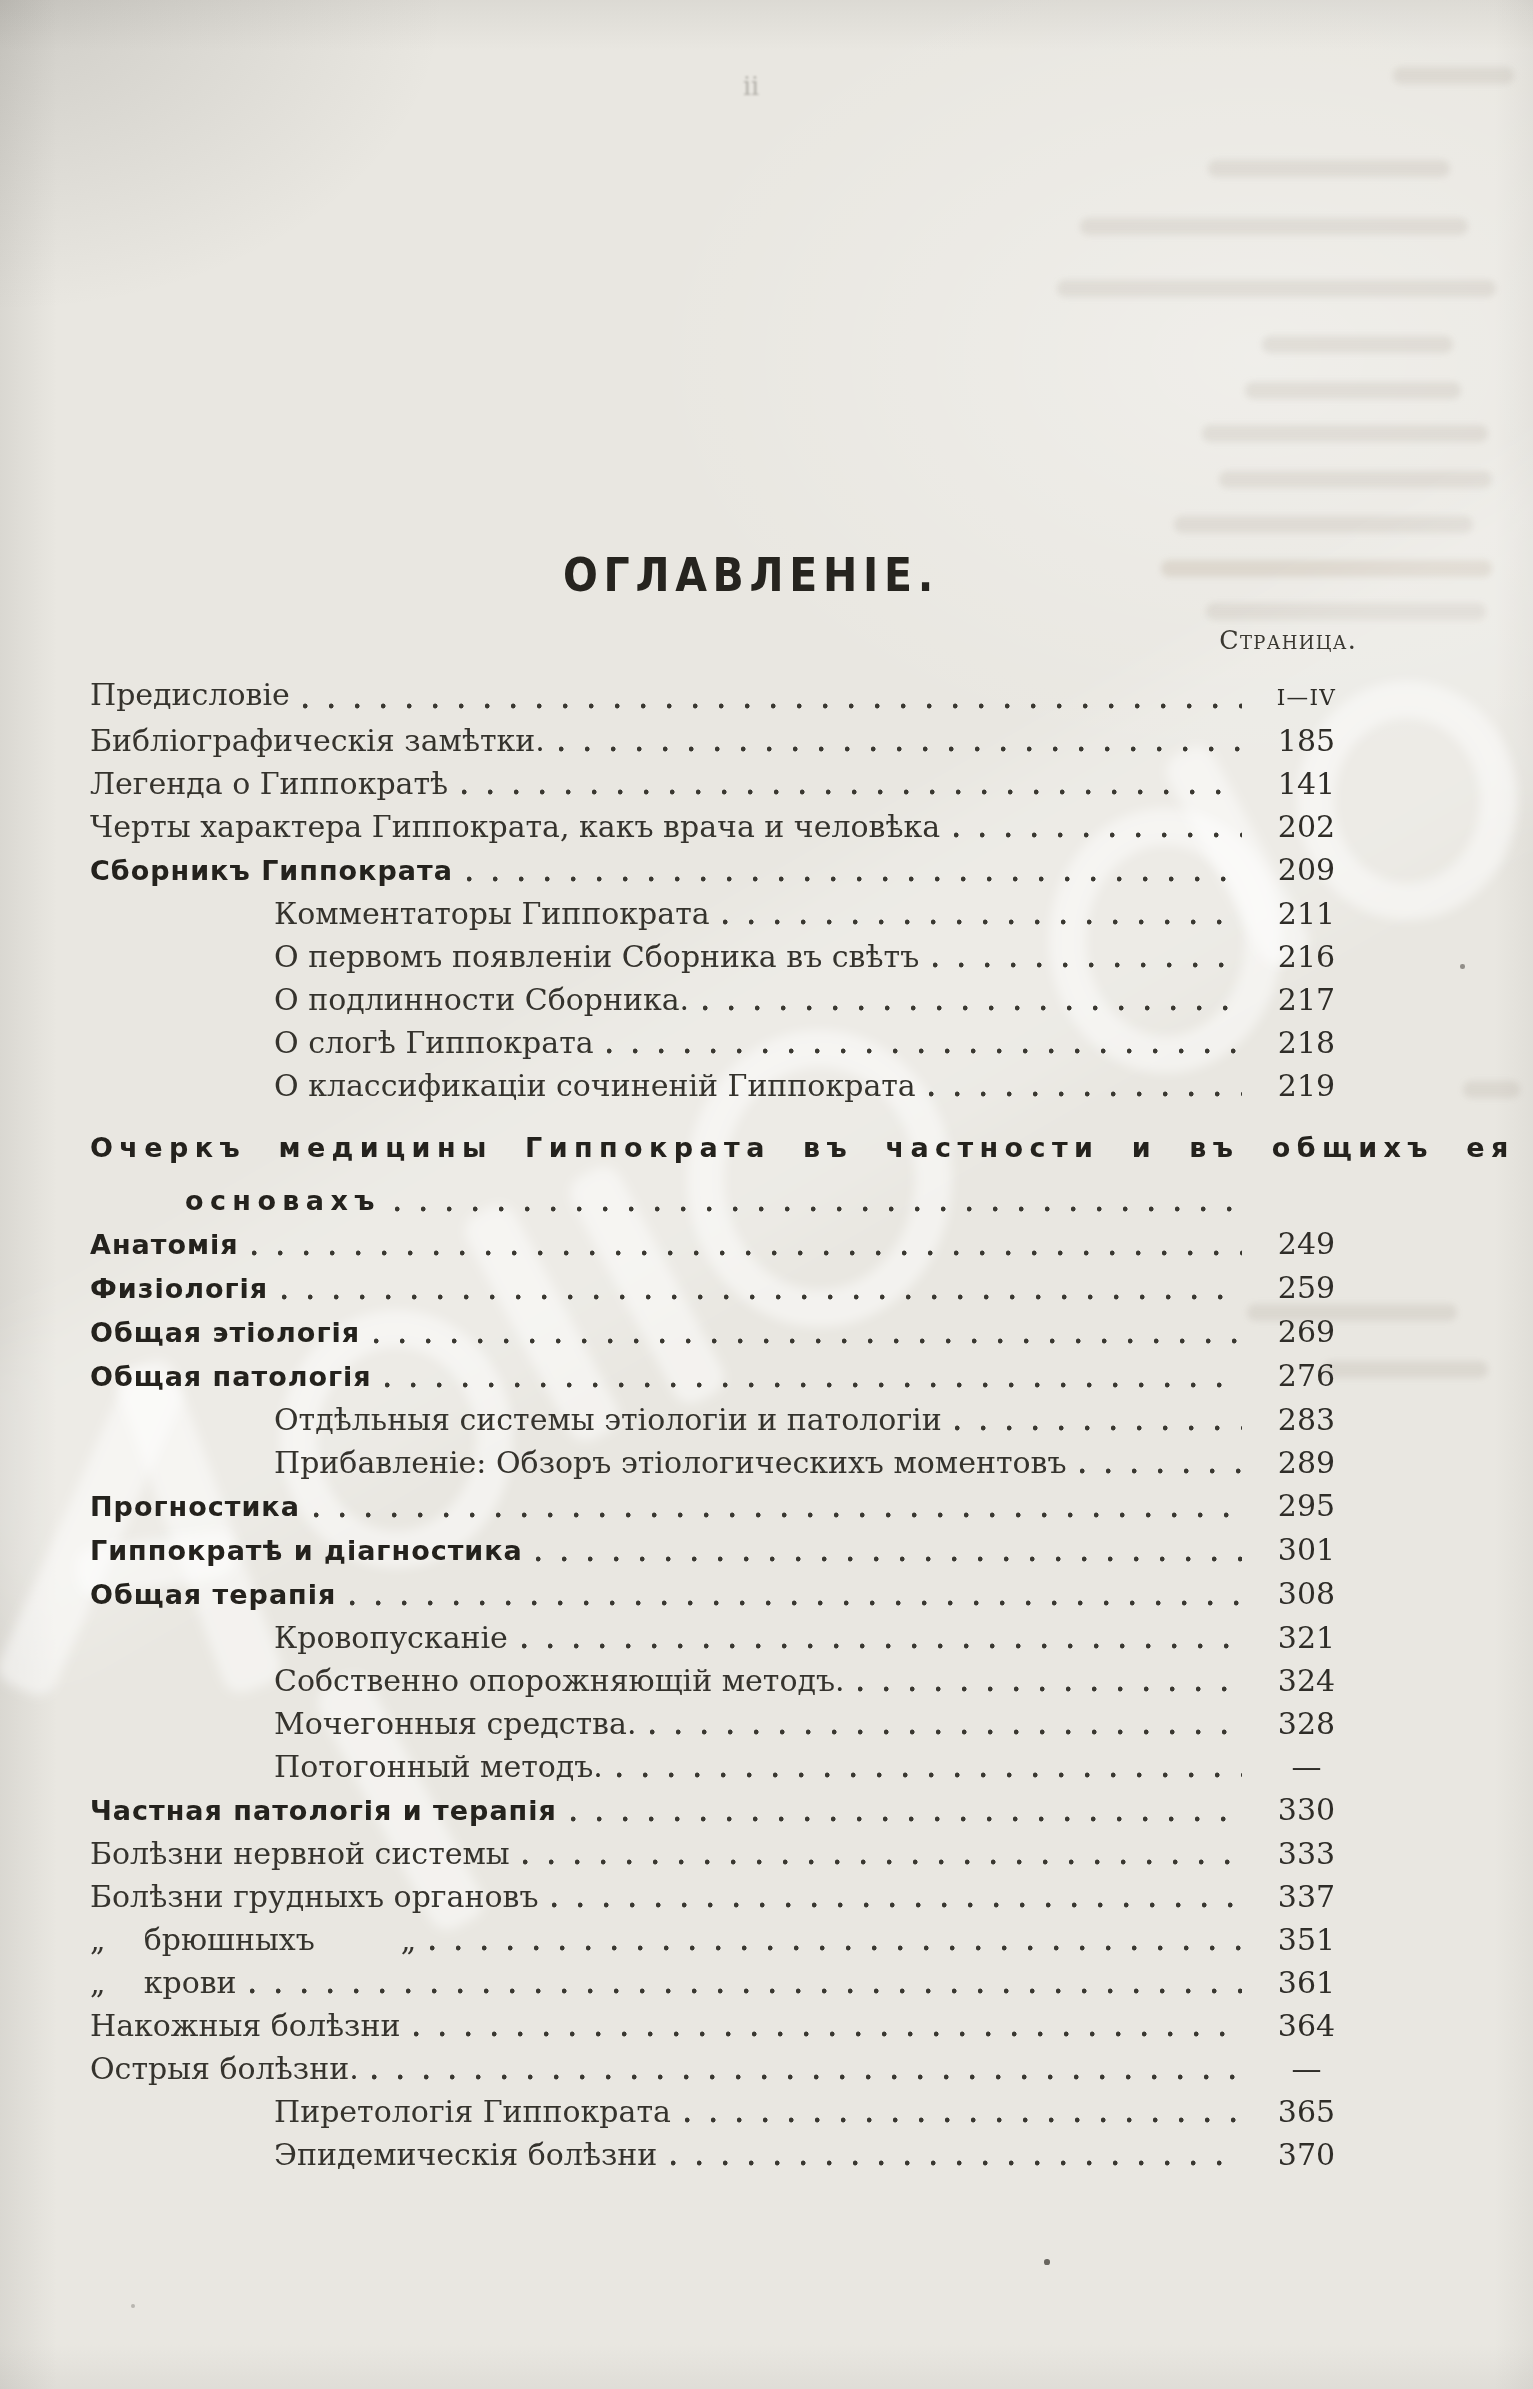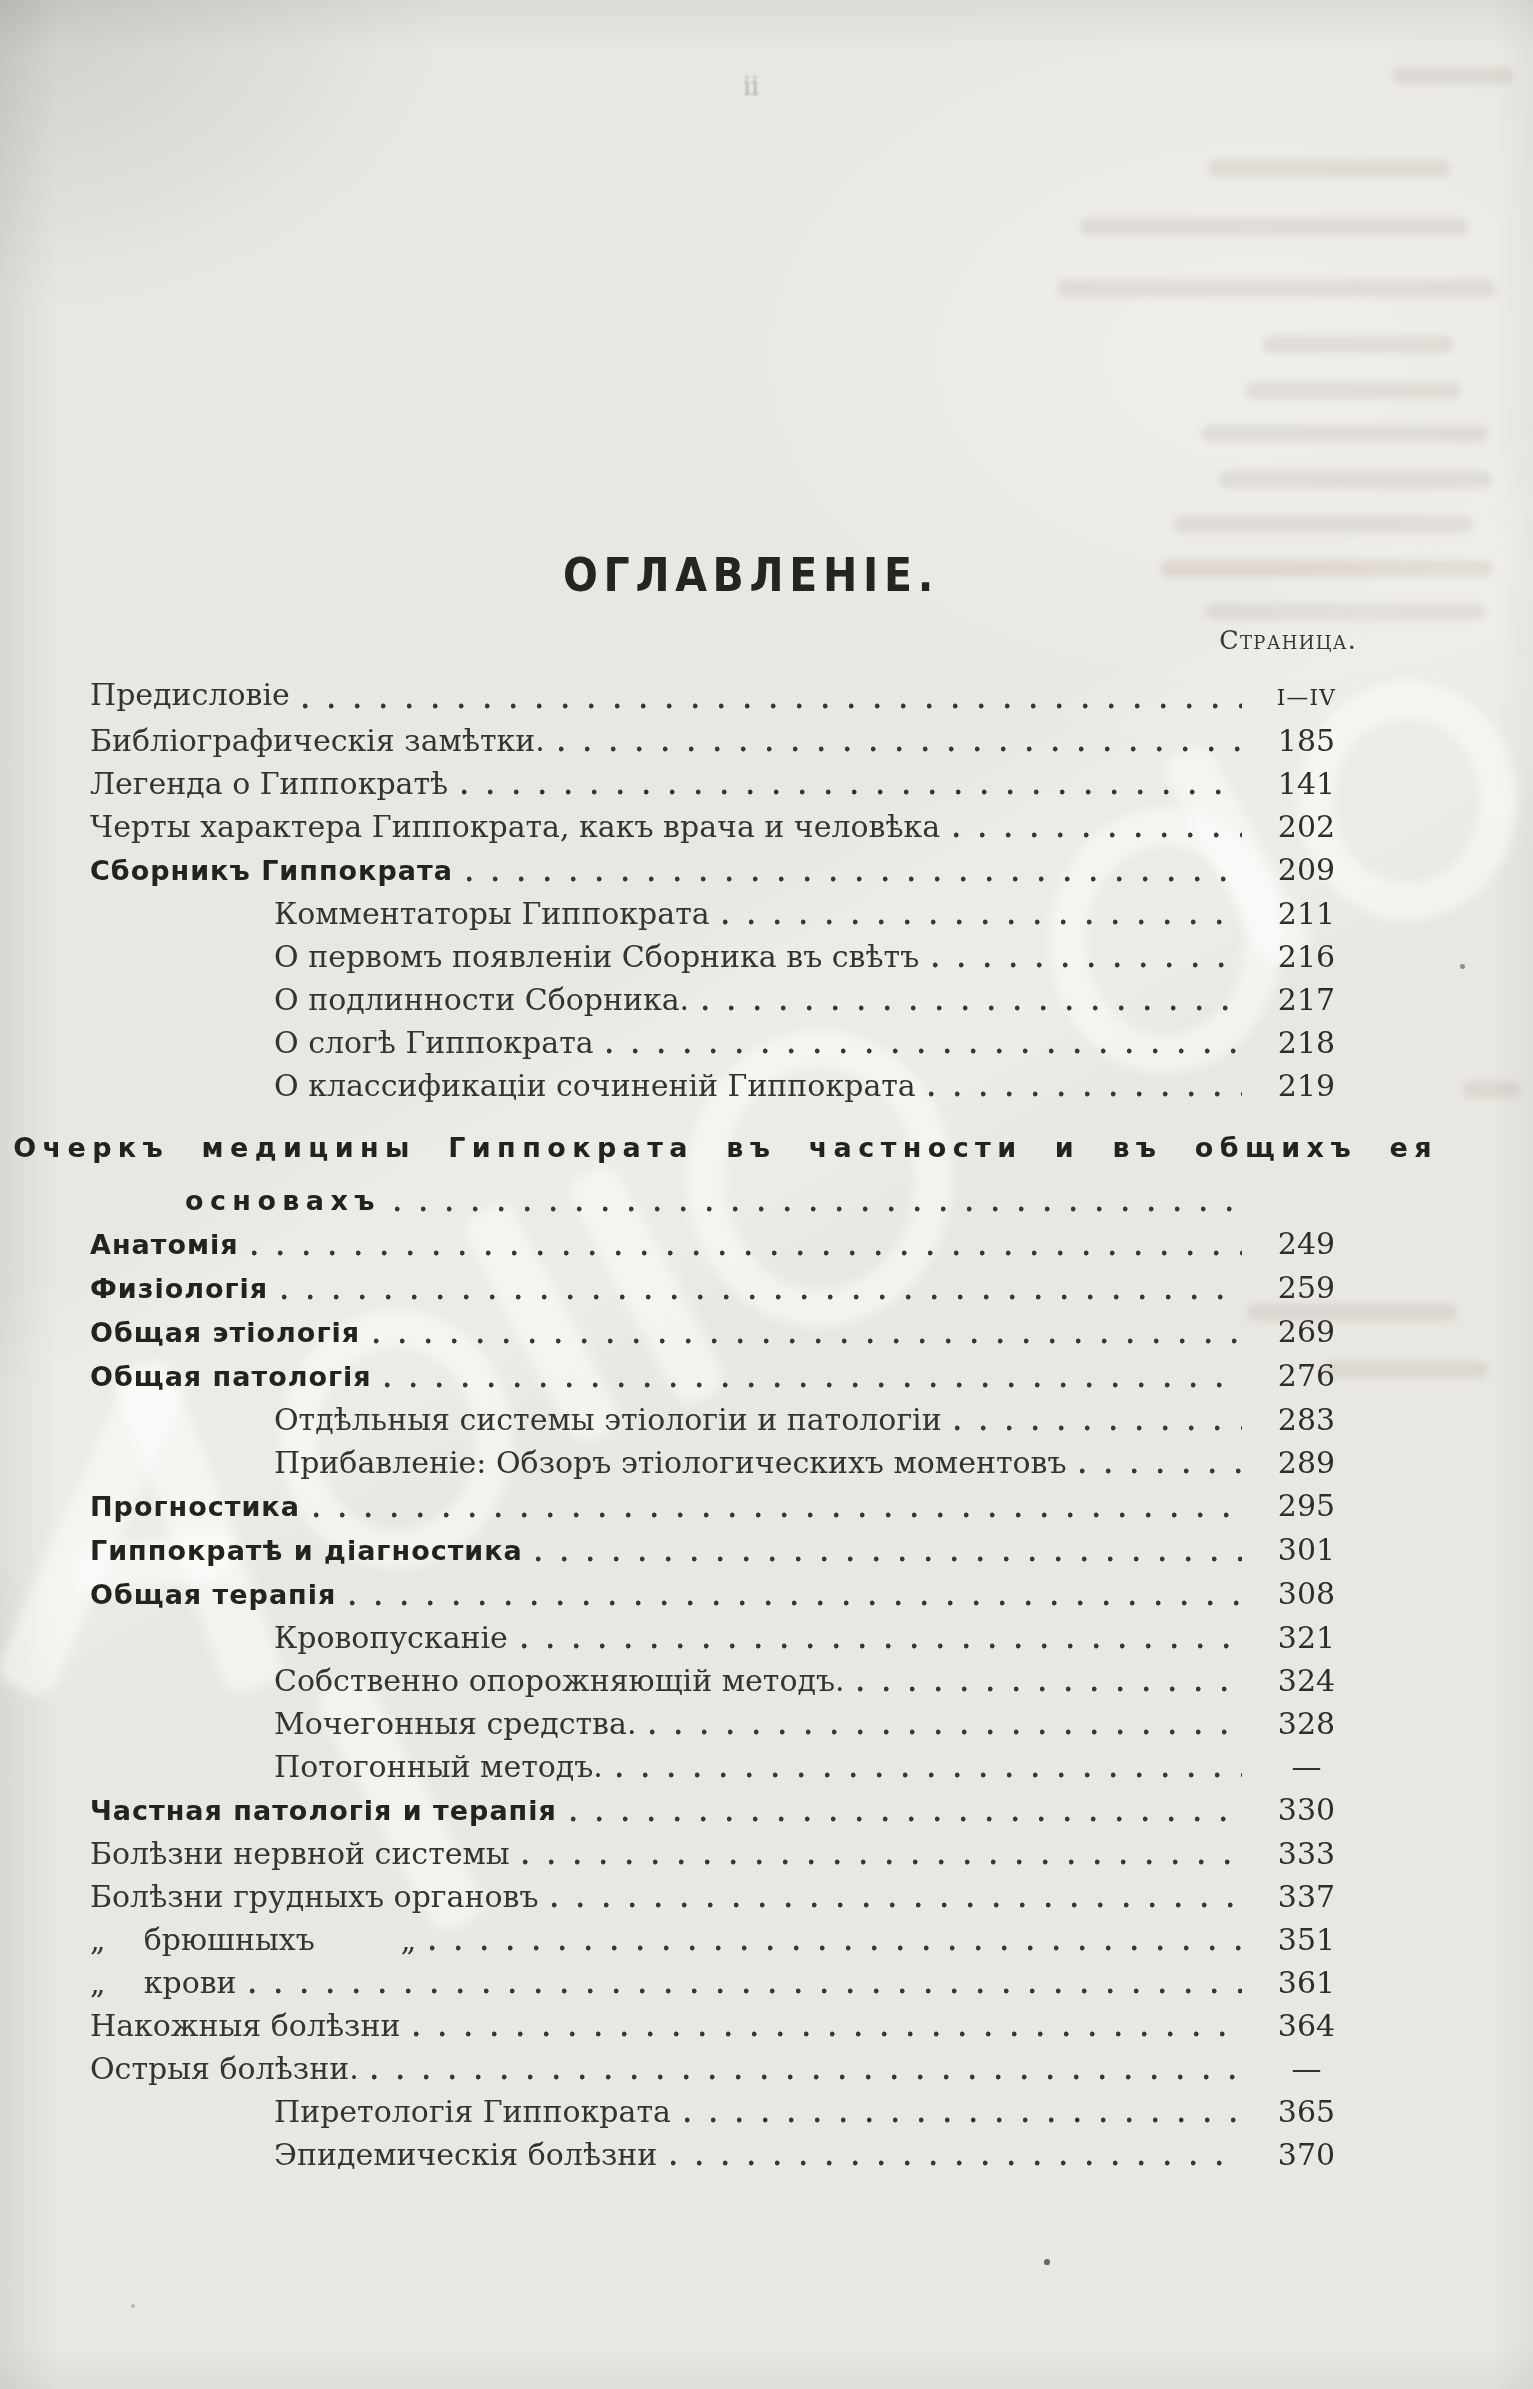--- a/index.html
+++ b/index.html
@@ -162,21 +162,21 @@
       <div class="row ind">
         <span class="t">О слогѣ Гиппократа</span>
         <span class="leader"></span>
         <span class="p">218</span>
       </div>
       <div class="row ind">
         <span class="t">О классификаціи сочиненій Гиппократа</span>
         <span class="leader"></span>
         <span class="p">219</span>
       </div>
-      <div class="row b sp" style="margin-top: 19px; justify-content: center;">
+      <div class="row b sp" style="margin-top: 19px;">
         <span class="t">Очеркъ медицины Гиппократа въ частности и въ общихъ ея</span>
         <span class="p"></span>
       </div>
       <div class="row ind2 b sp" style="margin-top: 10.2px;">
         <span class="t">основахъ</span>
         <span class="leader"></span>
         <span class="p"></span>
       </div>
       <div class="row b">
         <span class="t">Анатомія</span>

